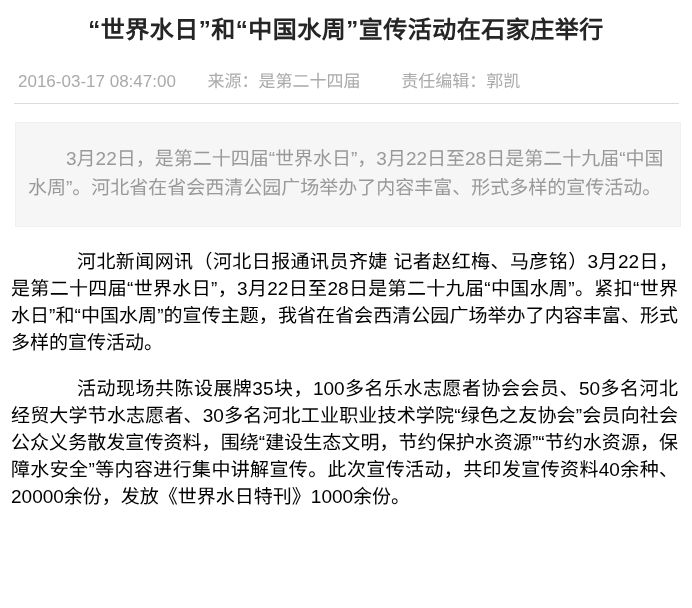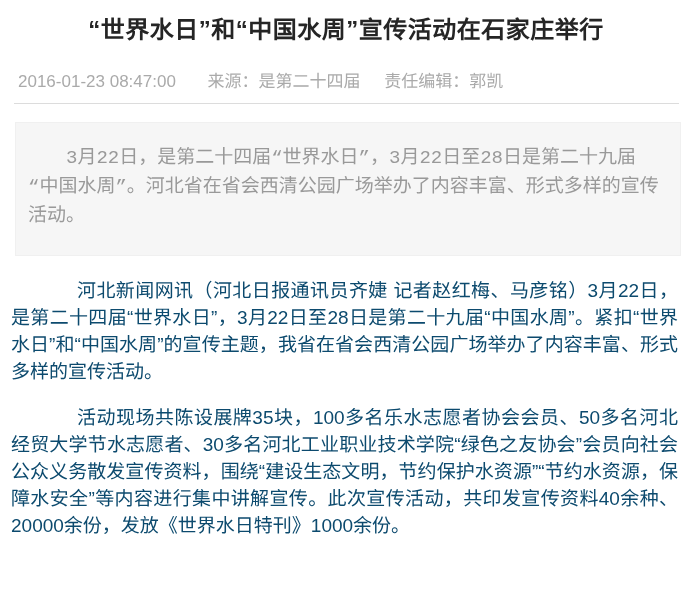--- a/index.html
+++ b/index.html
@@ -28,63 +28,62 @@
   }
   .meta-row {
     margin-top: 26px;
     padding: 0 18px;
     font-size: 17px;
     line-height: 20px;
     color: #aaaaaa;
     white-space: nowrap;
   }
   .meta-row .meta-source { margin-left: 27px; }
-  .meta-row .meta-editor { margin-left: 19px; }
+  .meta-row .meta-editor { margin-left: 36px; }
   .divider {
     height: 0;
     border: none;
     border-top: 1px solid #dcdcdc;
     margin: 11px 13px 0 14px;
   }
   .summary-box {
     margin: 18px 11px 0 15px;
     background: #f6f6f6;
     border: 1px solid #f0f0f0;
     padding: 21px 14px 24px 12px;
     box-sizing: border-box;
-    font-family: Liberation Mono, monospace;
   }
   .summary-box p {
     margin: 0;
     font-size: 19px;
     line-height: 29px;
     color: #999999;
     text-indent: 2em;
   }
   .article-body {
     margin: 21px 14px 0 11px;
   }
   .article-body p {
     margin: 0 0 19px 0;
     font-size: 19px;
     line-height: 27px;
-    color: #0c4a6e;
+    color: #000000;
     text-indent: 66px;
     text-align: justify;
   }
 </style>
 </head>
 <body>
 
 <div class="page">
 
   <h1 class="article-title">“世界水日”和“中国水周”宣传活动在石家庄举行</h1>
 
   <div class="meta-row">
-    <span class="meta-datetime">2016-01-23 08:47:00</span>
+    <span class="meta-datetime">2016-03-17 08:47:00</span>
     <span class="meta-source">来源：是第二十四届</span>
     <span class="meta-editor">责任编辑：郭凯</span>
   </div>
 
   <hr class="divider">
 
   <div class="summary-box">
     <p>3月22日，是第二十四届“世界水日”，3月22日至28日是第二十九届“中国水周”。河北省在省会西清公园广场举办了内容丰富、形式多样的宣传活动。</p>
   </div>
 

